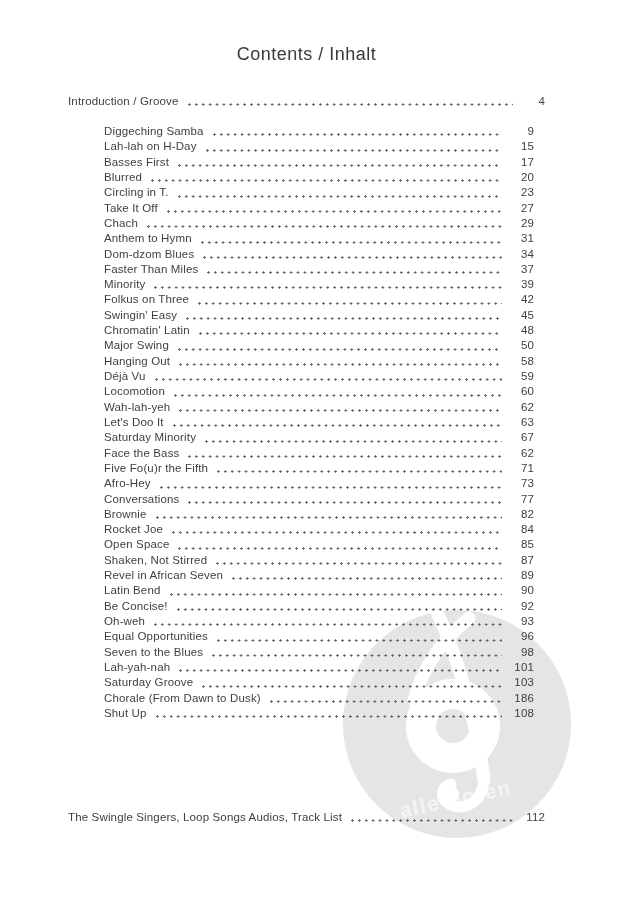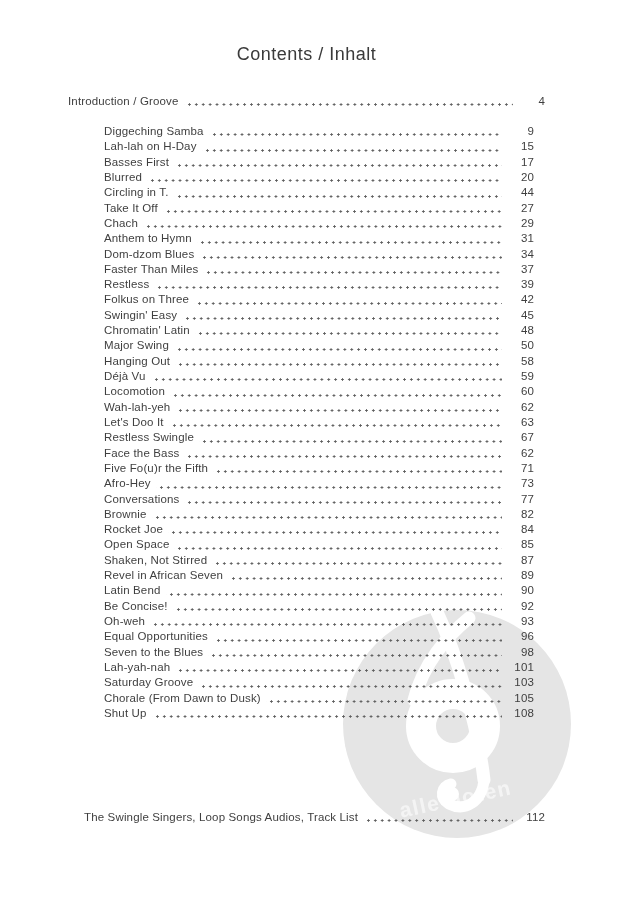--- a/index.html
+++ b/index.html
@@ -23,21 +23,21 @@
   .row .label { white-space:nowrap; }
   .row .leader {
     flex:1; align-self:stretch; margin:0 6px 0 5px;
     background-image: radial-gradient(circle, #5c5c5c 0.95px, rgba(0,0,0,0) 1.25px);
     background-size: 6.9px 3px; background-repeat: repeat-x;
     background-position: left 2px bottom 3px;
   }
   .row .num { min-width:26px; text-align:right; white-space:nowrap; }
   .row-intro     { position:absolute; top:94px;  left:0; right:0; }
   .songs         { position:absolute; top:124px; left:0; right:11px;margin-left:36px; }
-  .row-tracklist { position:absolute; top:810px; left:16px; right:0; }
+  .row-tracklist { position:absolute; top:810px; left:0; right:0; }
 </style>
 </head>
 <body>
 
 <div class="page">
 
   <svg class="watermark" viewBox="0 0 228 228" aria-hidden="true">
     <circle cx="114" cy="114" r="114" fill="#e5e5e5"></circle>
     <g fill="none" stroke="#ffffff" stroke-linecap="round">
       <circle cx="110" cy="116" r="32" stroke-width="30"></circle>
@@ -81,21 +81,21 @@
 
   <div class="row">
     <span class="label">Blurred</span>
     <span class="leader"></span>
     <span class="num">20</span>
   </div>
 
   <div class="row">
     <span class="label">Circling in T.</span>
     <span class="leader"></span>
-    <span class="num">44</span>
+    <span class="num">23</span>
   </div>
 
 
   <div class="row">
     <span class="label">Take It Off</span>
     <span class="leader"></span>
     <span class="num">27</span>
   </div>
 
   <div class="row">
@@ -116,21 +116,21 @@
     <span class="num">34</span>
   </div>
 
   <div class="row">
     <span class="label">Faster Than Miles</span>
     <span class="leader"></span>
     <span class="num">37</span>
   </div>
 
   <div class="row">
-    <span class="label">Restless</span>
+    <span class="label">Minority</span>
     <span class="leader"></span>
     <span class="num">39</span>
   </div>
 
   <div class="row">
     <span class="label">Folkus on Three</span>
     <span class="leader"></span>
     <span class="num">42</span>
   </div>
 
@@ -177,21 +177,21 @@
     <span class="num">62</span>
   </div>
 
   <div class="row">
     <span class="label">Let's Doo It</span>
     <span class="leader"></span>
     <span class="num">63</span>
   </div>
 
   <div class="row">
-    <span class="label">Restless Swingle</span>
+    <span class="label">Saturday Minority</span>
     <span class="leader"></span>
     <span class="num">67</span>
   </div>
 
   <div class="row">
     <span class="label">Face the Bass</span>
     <span class="leader"></span>
     <span class="num">62</span>
   </div>
 
@@ -283,21 +283,21 @@
 
   <div class="row">
     <span class="label">Saturday Groove</span>
     <span class="leader"></span>
     <span class="num">103</span>
   </div>
 
   <div class="row">
     <span class="label">Chorale (From Dawn to Dusk)</span>
     <span class="leader"></span>
-    <span class="num">105</span>
+    <span class="num">186</span>
   </div>
 
   <div class="row">
     <span class="label">Shut Up</span>
     <span class="leader"></span>
     <span class="num">108</span>
   </div>
 </div>
 
     <div class="row row-tracklist">

